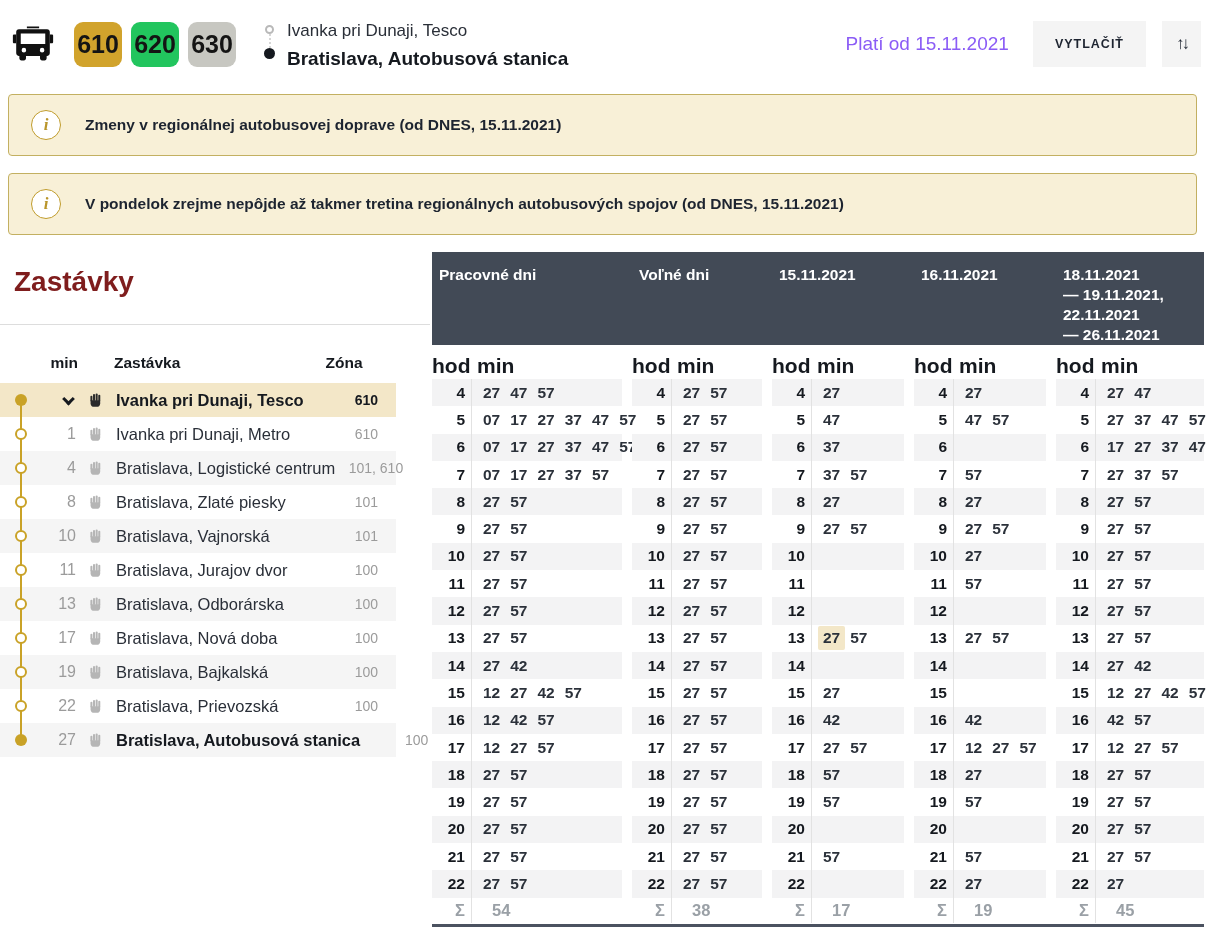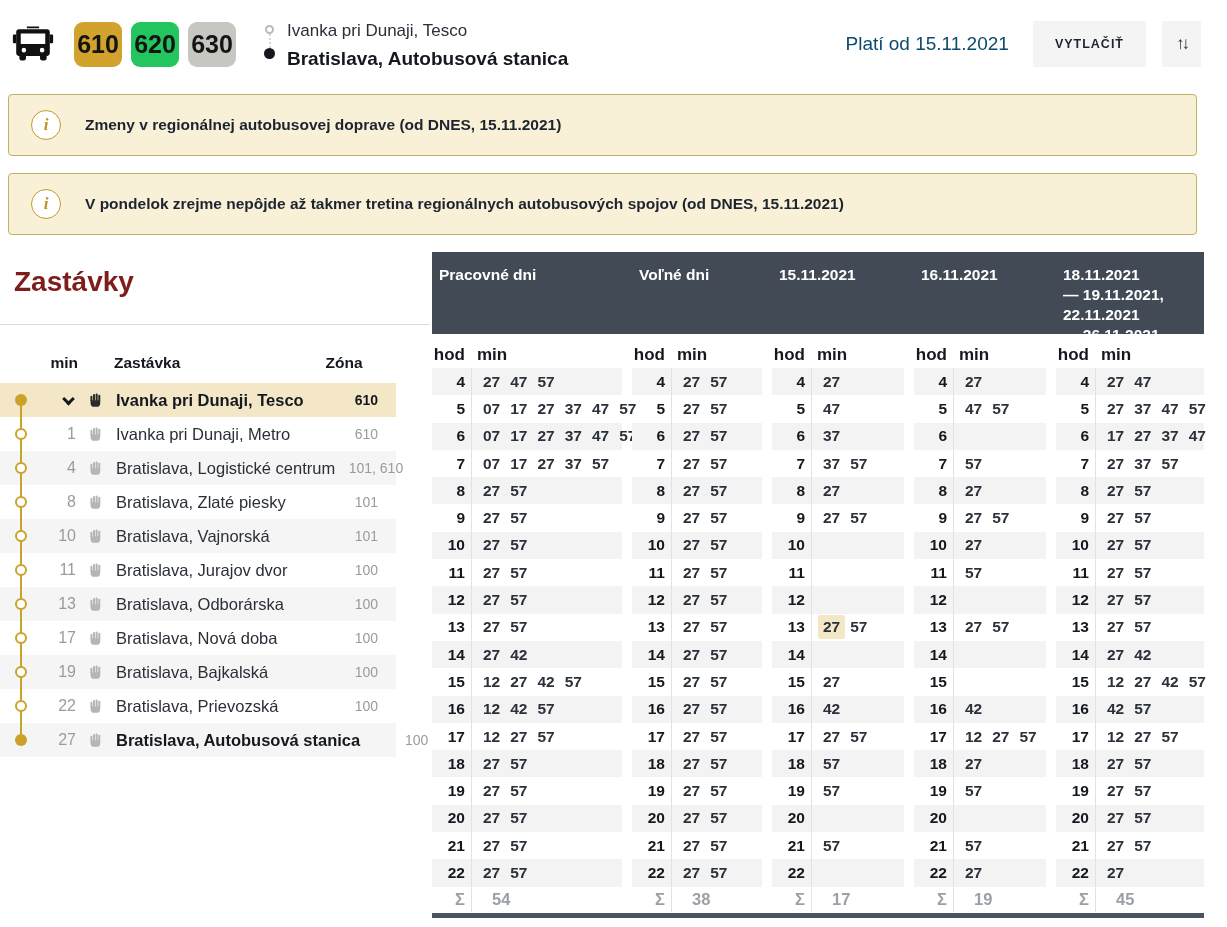--- a/index.html
+++ b/index.html
@@ -16,21 +16,21 @@
   .badge { width:48px; height:45px; border-radius:9px; display:flex; align-items:center; justify-content:center;
            font-weight:bold; font-size:25px; color:#141414; cursor:pointer; }
   .route-endpoints { display:flex; margin-left:28px; gap:12px; }
   .endpoint-markers { display:flex; flex-direction:column; align-items:center; padding-top:6px; }
   .marker-open { width:9px; height:9px; border:2px solid #b9b9b9; border-radius:50%; background:#fff; }
   .marker-line { width:0; border-left:2px dotted #d6d6d6; height:14px; }
   .marker-filled { width:11px; height:11px; border-radius:50%; background:#15191f; }
   .endpoint-origin { font-size:17px; color:#2a2f38; padding-top:2px; }
   .endpoint-dest { font-size:19px; font-weight:bold; color:#15191f; margin-top:7px; }
   .header-right { margin-left:auto; display:flex; align-items:center; gap:16px; }
-  .valid-from { font-size:19px; color:#0c4a6e; margin-right:8px; }
+  .valid-from { font-size:19px; color:#8b5cf6; margin-right:8px; }
   .print-button { background:#f4f4f4; border:none; padding:16px 22px; font-family:inherit;
                   font-weight:bold; font-size:12.5px; letter-spacing:1px; color:#1d2430; cursor:pointer; }
   .swap-button { background:#f4f4f4; border:none; padding:13px 14px; font-size:17px; font-weight:bold;
                  color:#1d2430; letter-spacing:-3px; cursor:pointer; font-family:inherit; }
 
   
   .notice { margin:6px 30px 17px 8px; min-height:62px; background:#f8f0d7; border:1px solid #c3b061;
             border-radius:4px; display:flex; align-items:center; padding:12px 22px; cursor:pointer; }
   .notice-icon { flex:none; width:30px; height:30px; border-radius:50%; background:#fff; border:1px solid #c09c2c;
                  color:#b9952a; display:flex; align-items:center; justify-content:center;
@@ -67,28 +67,28 @@
   .hand { display:flex; justify-content:center; color:#b5b5b5; }
   .stop-row.selected .hand { color:#2a2a2a; }
   .hand svg { width:14px; height:14px; }
   .stop-name { font-size:16.5px; color:#2a2f38; padding-left:2px; white-space:nowrap; }
   .stop-row.selected .stop-name, .stop-row.bold .stop-name { font-weight:bold; color:#15191f; }
   .zone { text-align:right; padding-right:18px; font-size:14px; color:#9b9b9b; white-space:nowrap; }
   .stop-row.selected .zone { color:#15191f; font-weight:bold; }
 
   
   .timetable { width:772px; flex:none; margin-left:2px; }
-  .tt-header { display:flex; background:#424a56; color:#fff; height:82px; padding:13px 0 0 0; }
+  .tt-header { display:flex; background:#424a56; color:#fff; height:93px; padding:13px 0 0 0; }
   .tt-header-cell { font-weight:bold; font-size:15.5px; line-height:1.3; padding-left:7px; }
   .tt-header-cell div { white-space:nowrap; }
   .thw0{width:200px;} .thw1{width:140px;} .thw2{width:142px;} .thw3{width:142px;} .thw4{width:148px;}
   .tt-body { display:flex; gap:10px; margin-top:8px; }
   .tt-col { flex:none; }
   .tcw0{width:190px;} .tcw1{width:130px;} .tcw2{width:132px;} .tcw3{width:132px;} .tcw4{width:148px;}
-  .tt-col-head { display:flex; align-items:center; height:26px; font-weight:bold; font-size:17px; color:#15191f; }
+  .tt-col-head { display:flex; align-items:center; height:26px; font-weight:bold; font-size:21px; color:#15191f; }
   .tt-col-head .lh { width:33px; text-align:right; }
   .tt-col-head .lm { padding-left:12px; }
   .tt-row { display:flex; align-items:stretch; height:27.3px; font-size:15.5px; }
   .tt-row.alt { background:#f3f3f4; }
   .tt-hod { width:33px; text-align:right; font-weight:bold; color:#15191f; flex:none;
             display:flex; align-items:center; justify-content:flex-end; }
   .tt-min { border-left:1px solid #e2e2e2; margin-left:6px; padding-left:11px; flex:1;
             display:flex; align-items:center; }
   .m { font-weight:bold; color:#2b313a; margin-right:10px; cursor:pointer; }
   .m.hl { background:#f3e7c8; padding:3px 5px; margin-left:-5px; margin-right:5px; border-radius:2px; }

